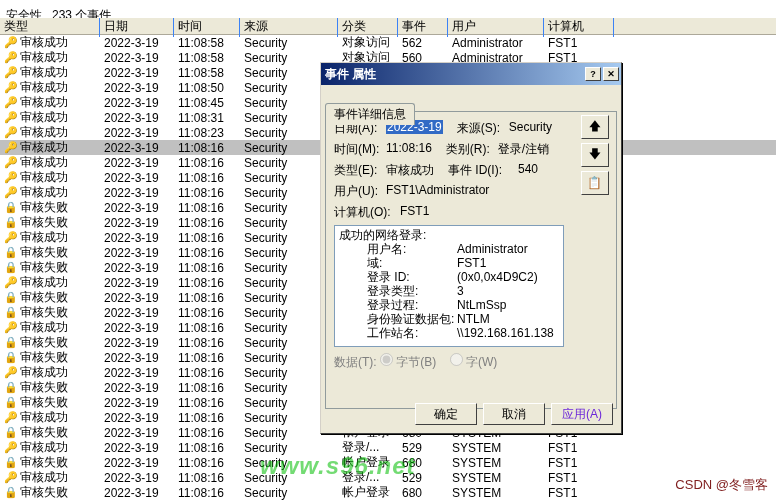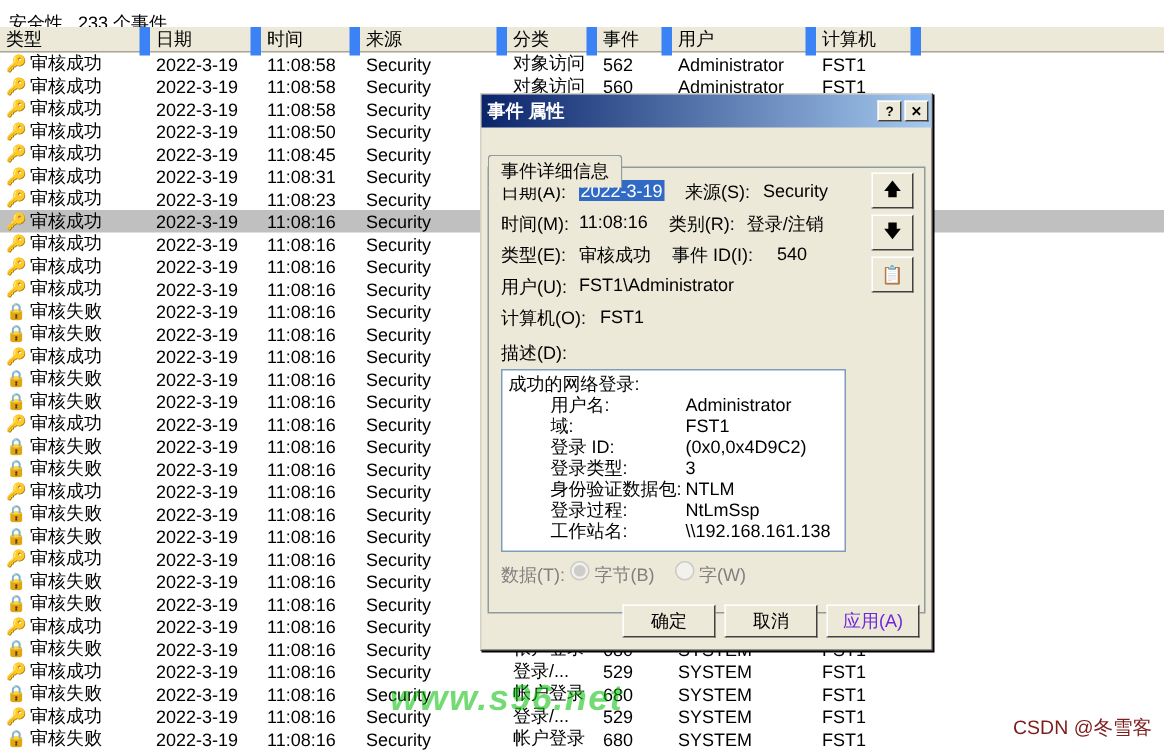--- a/index.html
+++ b/index.html
@@ -4,21 +4,21 @@
 <style>
 * { margin: 0; padding: 0; box-sizing: border-box; font-family: "SimSun", "Microsoft YaHei", sans-serif; font-size: 12px; }
 body { background: #d4d0c8; width: 776px; height: 500px; overflow: hidden; position: relative; }
 
 .header-bar { display: flex; align-items: center; height: 32px; padding: 2px 6px; background: #fff; border-bottom: 1px solid #999; }
 .header-bar span { margin-right: 10px; }
 
 .table-wrap { position: absolute; top: 18px; left: 0; right: 0; bottom: 0; background: #fff; overflow: hidden; }
 .table-head, .table-row { display: flex; align-items: center; height: 15px; }
 .table-head { background: #ece9d8; border-bottom: 1px solid #aca899; height: 17px; }
-.table-head .col { border-right: 7px solid #3b82f6; padding: 2px 4px; color: #000; }
+.table-head .col { border-right: 1px solid #3b82f6; padding: 2px 4px; color: #000; }
 .table-row .col { padding: 0 4px; overflow: hidden; white-space: nowrap; }
 .table-row.sel { background: #c0c0c0; }
 .col-type { width: 100px; display: flex; align-items: center; }
 .col-date { width: 74px; }
 .col-time { width: 66px; }
 .col-src  { width: 98px; }
 .col-cat  { width: 60px; }
 .col-evt  { width: 50px; }
 .col-user { width: 96px; }
 .col-comp { width: 70px; }
@@ -524,47 +524,46 @@
       <span class="lbl" style="min-width:66px">计算机(O):</span>
       <span class="val">FST1</span>
     </div>
 
     <div class="side-btns">
       <div class="sq-btn">🡅</div>
       <div class="sq-btn">🡇</div>
       <div class="sq-btn">📋</div>
     </div>
 
-    <div class="desc-label">描述(D):</div>
     <div class="desc-box">
       <div>成功的网络登录:</div>
       <div id="desc-lines" class="indent">
           <div class="kv">
             <span class="k">用户名:</span>
             <span>Administrator</span>
           </div>
           <div class="kv">
             <span class="k">域:</span>
             <span>FST1</span>
           </div>
           <div class="kv">
             <span class="k">登录 ID:</span>
             <span>(0x0,0x4D9C2)</span>
           </div>
           <div class="kv">
             <span class="k">登录类型:</span>
             <span>3</span>
           </div>
           <div class="kv">
+            <span class="k">登录过程:</span>
+            <span>NtLmSsp</span>
+          </div>
+          <div class="kv">
             <span class="k">身份验证数据包:</span>
             <span>NTLM</span>
-          </div>
-          <div class="kv">
-            <span class="k">登录过程:</span>
-            <span>NtLmSsp</span>
           </div>
           <div class="kv">
             <span class="k">工作站名:</span>
             <span>\\192.168.161.138</span>
           </div>
         </div>
     </div>
 
     <div class="radio-row">
       <span>数据(T):</span>

